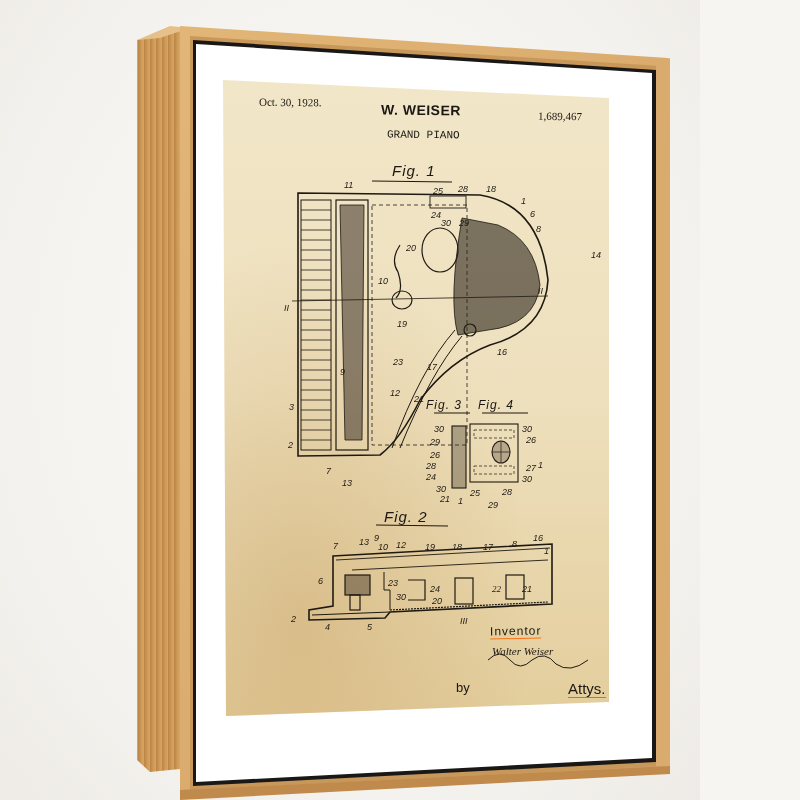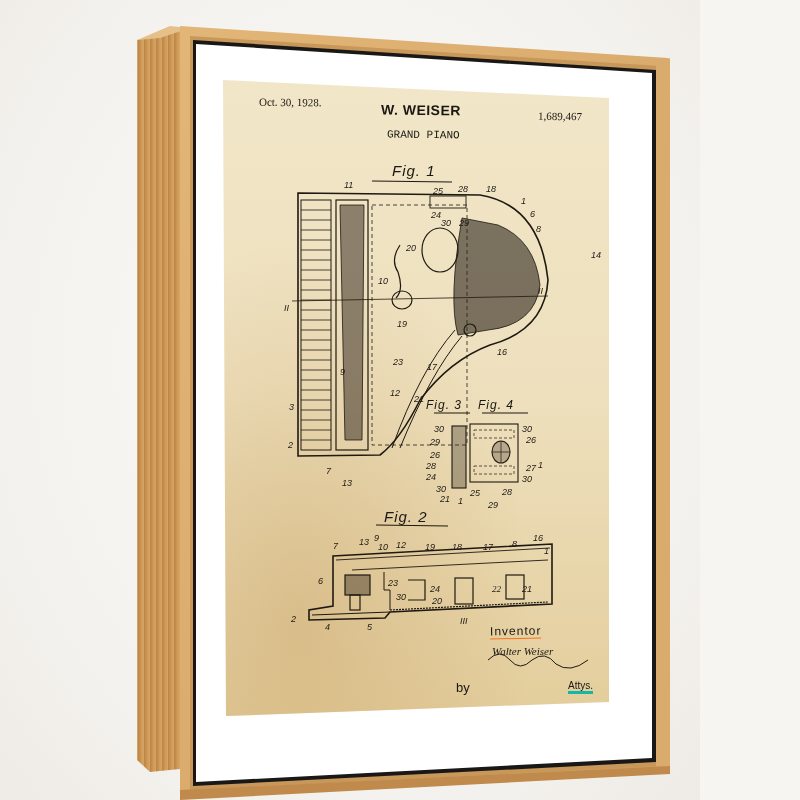--- a/index.html
+++ b/index.html
@@ -11,21 +11,21 @@
   .txt { position:absolute; color:#1b1712; white-space:nowrap; }
   .date { left:259px; top:96px; font-family:"Liberation Serif", serif; font-size:11px; transform:rotate(0.6deg); }
   .inventor-top { left:381px; top:102px; font-family:"Liberation Sans", sans-serif; font-weight:bold; font-size:14px; letter-spacing:0.5px; transform:rotate(0.6deg); }
   .patno { left:538px; top:110px; font-family:"Liberation Serif", serif; font-size:11px; transform:rotate(0.6deg); }
   .subtitle { left:387px; top:129px; font-family:"Liberation Mono", monospace; font-size:11px; transform:rotate(0.6deg); }
   .fig { font-family:"Liberation Sans", sans-serif; font-style:italic; font-size:15px; letter-spacing:1px; }
   .lbl { font-family:"Liberation Sans", sans-serif; font-style:italic; font-size:9px; color:#1f1a14; }
   .sig-inv { left:490px; top:624px; font-family:"Liberation Sans", sans-serif; font-size:12px; letter-spacing:1px; border-bottom:1px solid #f97316; transform:rotate(-1deg); }
   .sig-name { left:492px; top:645px; font-family:"Liberation Serif", serif; font-style:italic; font-size:11px; }
   .sig-by { left:456px; top:680px; font-family:"Liberation Sans", sans-serif; font-size:13px; }
-  .sig-atty { left:568px; top:680px; font-family:"Liberation Sans", sans-serif; font-size:10px; border-bottom:3px solid #14b8a6; }
+  .sig-atty { left:568px; top:680px; font-family:"Liberation Sans", sans-serif; font-size:15px; border-bottom:1px solid #14b8a6; }
 </style>
 </head>
 <body>
 
 <div class="scene">
   <div class="wall"></div>
   <div class="shadow"></div>
 
   <svg class="frame" width="800" height="800" viewBox="0 0 800 800">
     <defs>

